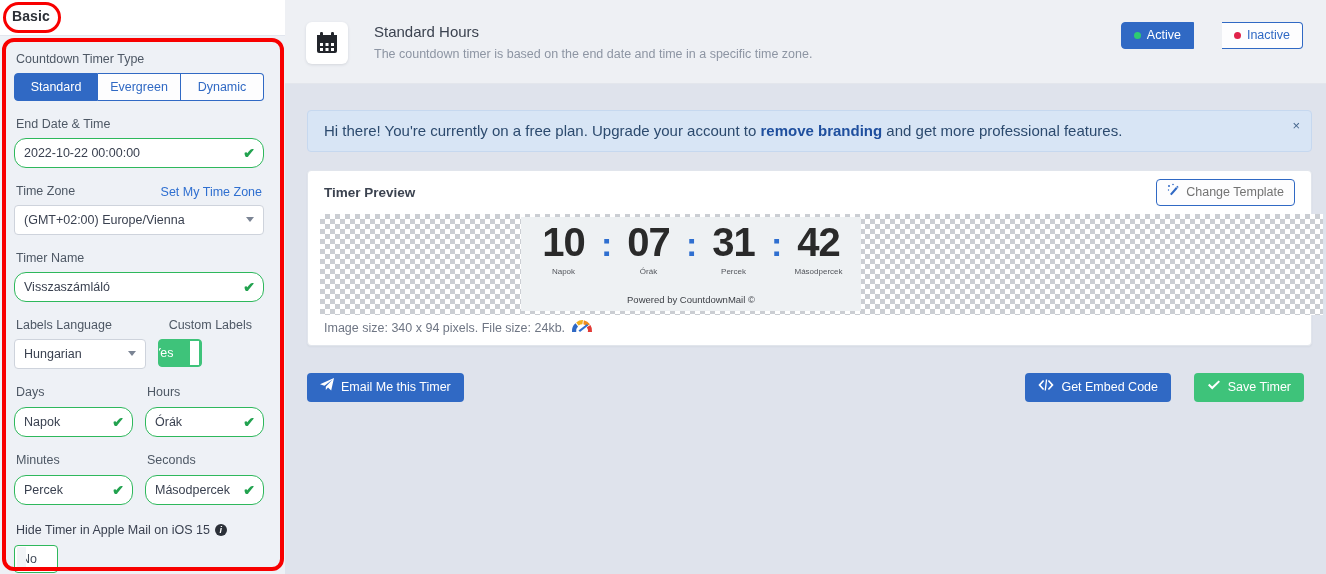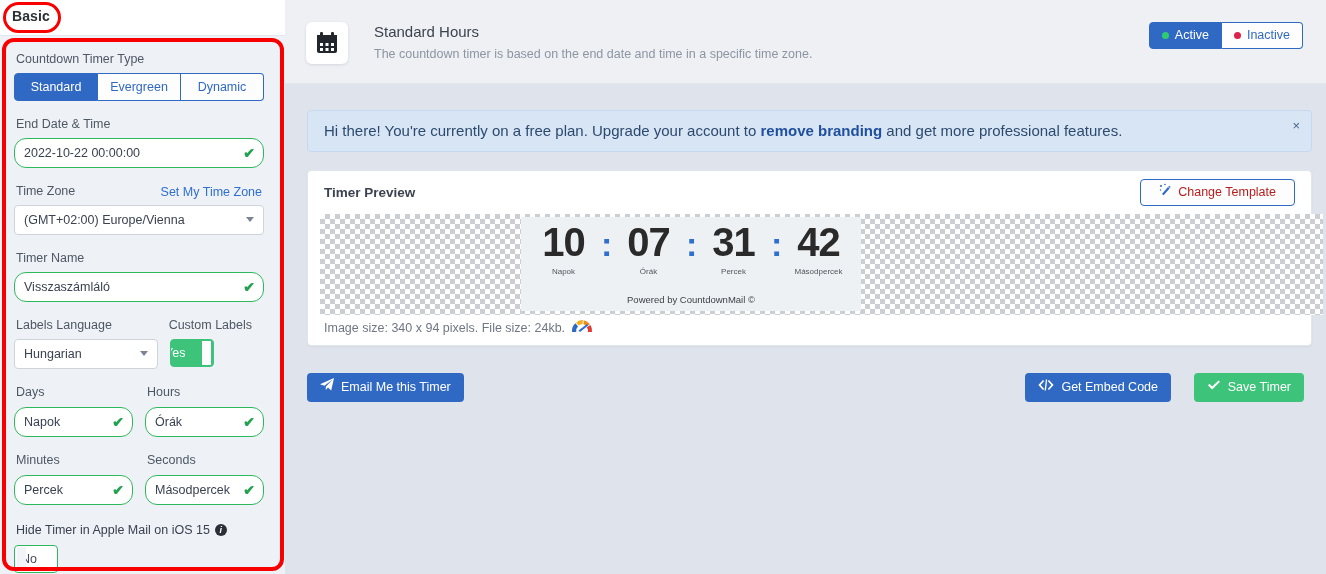--- a/index.html
+++ b/index.html
@@ -99,21 +99,21 @@
   }
   .sel .caret {
     position: absolute; right: 9px; top: 11px;
     width: 0; height: 0;
     border-left: 4px solid transparent; border-right: 4px solid transparent;
     border-top: 5px solid #7b8494;
   }
 
   
   .row2 { display: flex; gap: 12px; align-items: flex-start; }
-  .lang-sel { width: 144px; }
+  .lang-sel { width: 132px; }
   .toggle {
     width: 44px; height: 28px; border-radius: 4px;
     position: relative; cursor: pointer; overflow: hidden;
     font-size: 12.5px;
   }
   .toggle.on  { background: #3ec37a; border: 1px solid #3ec37a; }
   .toggle.off { background: #ffffff; border: 1px solid #2eb85c; }
   .toggle .tg-txt { position: absolute; left: 0; right: 0; top: 0;
     line-height: 26px; text-align: left; }
   .toggle.on  .tg-txt { color: #fff; left: -6px; }
@@ -157,21 +157,21 @@
     position: absolute; left: 89px; top: 47px;
     font-size: 12.5px; color: #8d95a3;
   }
   #status-group { position: absolute; right: 23px; top: 22px; display: flex; }
   .st-btn {
     height: 27px; line-height: 25px; padding: 0 12px; font-size: 12.5px;
     border: 1px solid #3069c4; cursor: pointer;
     display: flex; align-items: center; gap: 6px;
   }
   .st-btn:first-child { border-radius: 4px 0 0 4px; background:#3069c4; color:#fff; }
-  .st-btn:last-child  { border-radius: 0 4px 4px 0; background:#fdfdfe; color:#3069c4; border-left:none; }
+  .st-btn:last-child  { border-radius: 0 4px 4px 0; background:#fdfdfe; color:#3069c4; border-left:none;margin-left:28px; }
   .dot { width: 7px; height: 7px; border-radius: 50%; display: inline-block; }
 
   
   #alert {
     position: absolute; left: 22px; top: 110px; width: 1005px; height: 42px;
     background: #d8e5f5; border: 1px solid #c6d8ef; border-radius: 4px;
   }
   #alert-text {
     position: absolute; left: 16px; top: 0; line-height: 40px;
     font-size: 15px; color: #2c4a6e;
@@ -187,23 +187,23 @@
     position: absolute; left: 22px; top: 170px; width: 1005px; height: 176px;
     background: #fff; border: 1px solid #e1e5ec; border-radius: 4px;
     box-shadow: 0 1px 2px rgba(40,50,70,.05);
   }
   #prev-title {
     position: absolute; left: 16px; top: 14px;
     font-size: 13.5px; color: #3c4350; font-weight: bold;
   }
   #btn-change-tpl {
     position: absolute; right: 16px; top: 8px;
-    height: 27px; padding: 0 18px; line-height: 25px;
+    height: 27px; padding: 0 10px; line-height: 25px;
     border: 1px solid #3069c4; border-radius: 4px;
-    background: #fdfdfe; color: #b91c1c; font-size: 12.5px; cursor: pointer;
+    background: #fdfdfe; color: #737373; font-size: 12.5px; cursor: pointer;
     display: flex; align-items: center; gap: 6px;
   }
   #checker {
     position: absolute; left: 12px; top: 43px; width: 1003px; height: 101px;
     background-color: #ffffff;
     background-image:
       linear-gradient(45deg, #cbced3 25%, transparent 25%, transparent 75%, #cbced3 75%),
       linear-gradient(45deg, #cbced3 25%, transparent 25%, transparent 75%, #cbced3 75%);
     background-size: 10px 10px;
     background-position: 0 0, 5px 5px;

